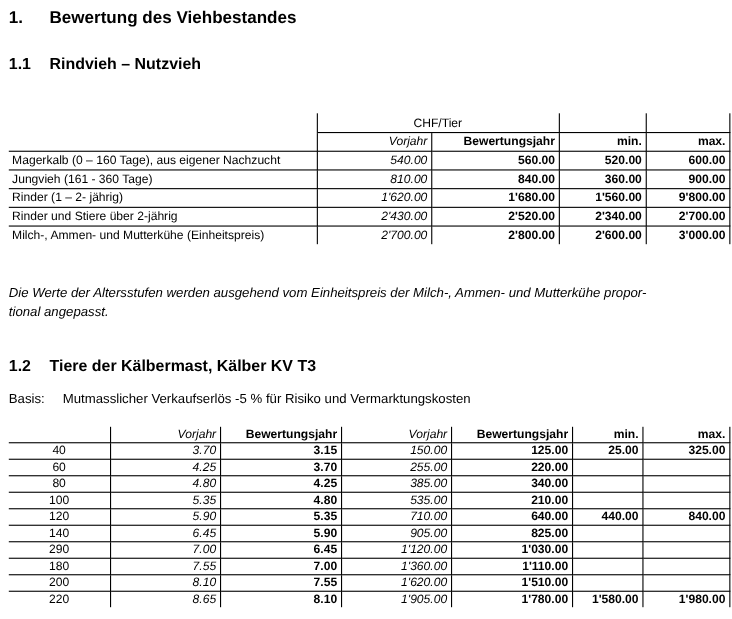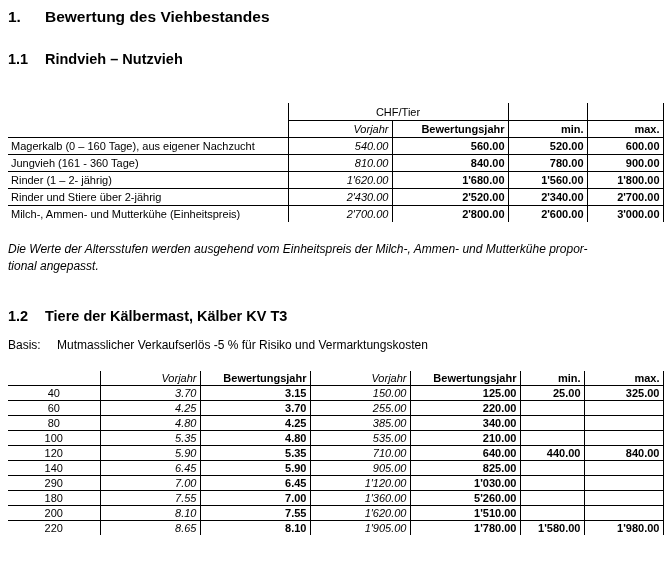--- a/index.html
+++ b/index.html
@@ -22,21 +22,21 @@
   #table1 td{height:16px;}
   #table1 thead tr:first-child td{height:17px;}
   #table2 td{height:14px;}
   tbody tr:last-of-type td{border-bottom:none;}
   td.corner{border-bottom:none;}
   td.grp{text-align:center;}
   td.num{text-align:right;}
   td.ctr{text-align:center;}
   .it{font-style:italic;}
   .bd{font-weight:bold;}
-  .note{font-size:12px;font-style:italic;line-height:17px;margin-top:19px;white-space:nowrap;}
+  .note{font-size:12px;font-style:italic;line-height:17px;margin-top:36px;white-space:nowrap;}
   .basis{font-size:12px;line-height:14px;margin-top:14px;display:flex;}
   .basis .blabel{display:inline-block;width:49px;flex:0 0 49px;}
 </style>
 </head>
 <body>
 
 <div class="h1">
   <span class="hnum">1.</span>
   <span>Bewertung des Viehbestandes</span>
 </div>
@@ -74,29 +74,29 @@
         <td>Magerkalb (0 – 160 Tage), aus eigener Nachzucht</td>
         <td class="num it">540.00</td>
         <td class="num bd">560.00</td>
         <td class="num bd">520.00</td>
         <td class="num bd">600.00</td>
       </tr>
       <tr>
         <td>Jungvieh (161 - 360 Tage)</td>
         <td class="num it">810.00</td>
         <td class="num bd">840.00</td>
-        <td class="num bd">780.00</td>
+        <td class="num bd">360.00</td>
         <td class="num bd">900.00</td>
       </tr>
       <tr>
         <td>Rinder (1 – 2- jährig)</td>
         <td class="num it">1'620.00</td>
         <td class="num bd">1'680.00</td>
         <td class="num bd">1'560.00</td>
-        <td class="num bd">1'800.00</td>
+        <td class="num bd">9'800.00</td>
       </tr>
       <tr>
         <td>Rinder und Stiere über 2-jährig</td>
         <td class="num it">2'430.00</td>
         <td class="num bd">2'520.00</td>
         <td class="num bd">2'340.00</td>
         <td class="num bd">2'700.00</td>
       </tr>
       <tr>
         <td>Milch-, Ammen- und Mutterkühe (Einheitspreis)</td>
@@ -206,21 +206,21 @@
         <td class="num it">1'120.00</td>
         <td class="num bd">1'030.00</td>
         <td class="num bd"></td>
         <td class="num bd"></td>
       </tr>
       <tr>
         <td class="ctr">180</td>
         <td class="num it">7.55</td>
         <td class="num bd">7.00</td>
         <td class="num it">1'360.00</td>
-        <td class="num bd">5'260.00</td>
+        <td class="num bd">1'110.00</td>
         <td class="num bd"></td>
         <td class="num bd"></td>
       </tr>
       <tr>
         <td class="ctr">200</td>
         <td class="num it">8.10</td>
         <td class="num bd">7.55</td>
         <td class="num it">1'620.00</td>
         <td class="num bd">1'510.00</td>
         <td class="num bd"></td>

